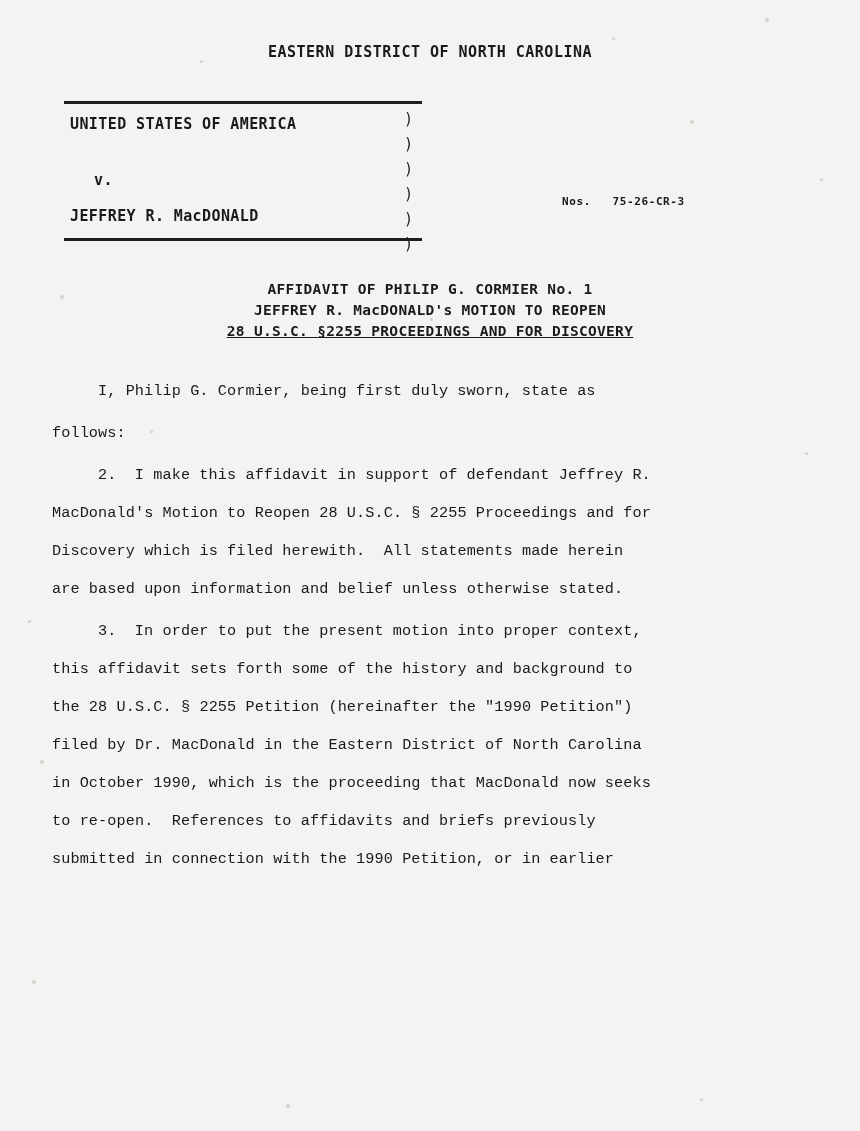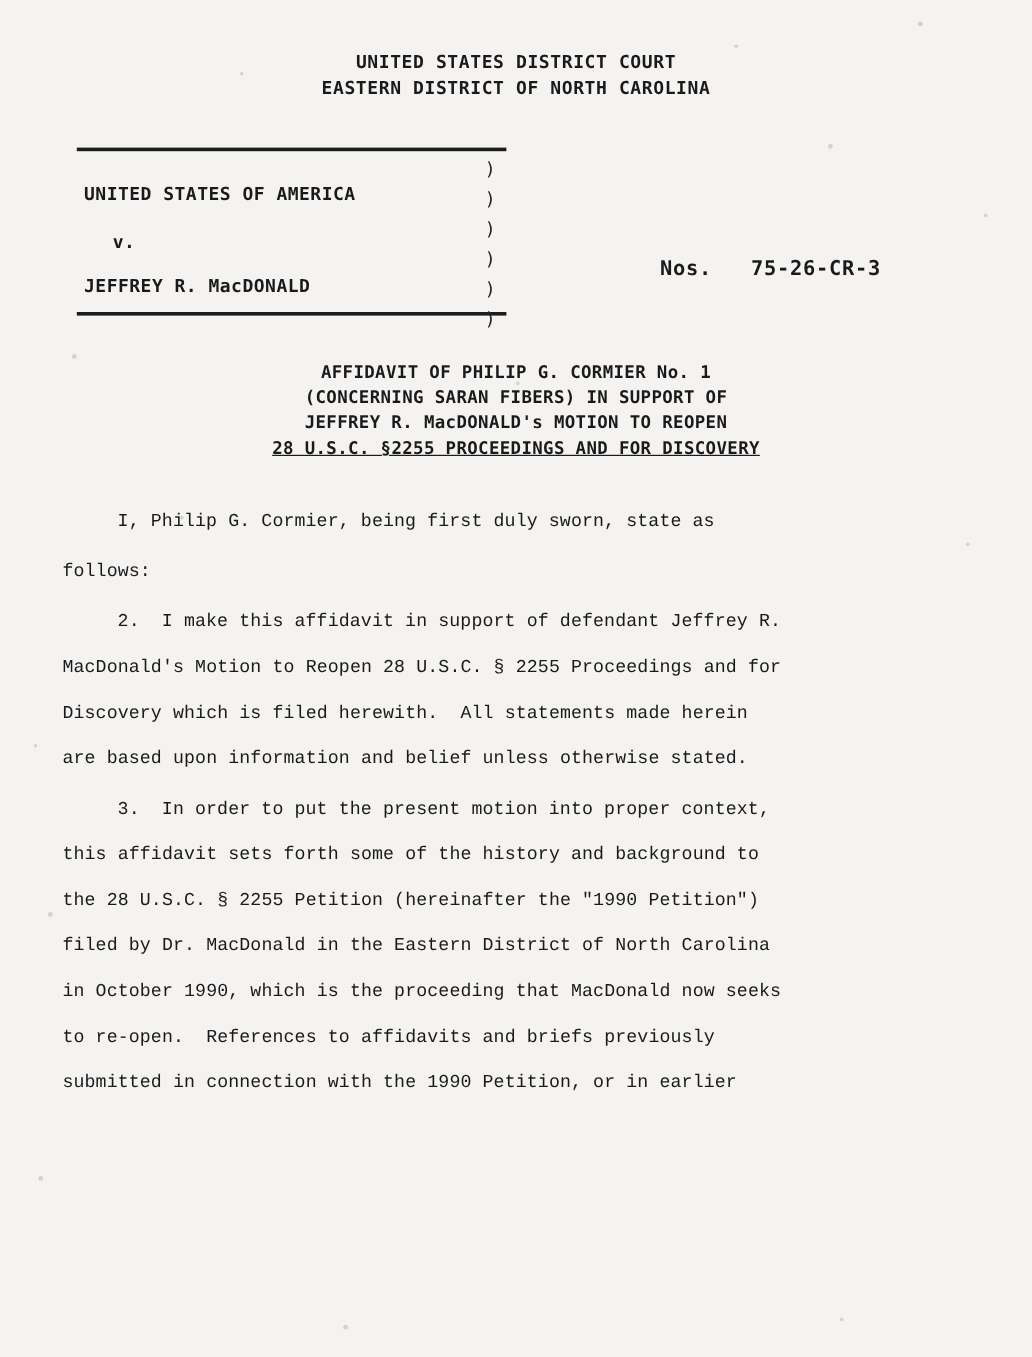--- a/index.html
+++ b/index.html
@@ -70,29 +70,29 @@
     color: #222;
   }
   .party {
     position: absolute;
     left: 6px;
     font-size: 15px;
     font-weight: bold;
     letter-spacing: .4px;
     white-space: pre;
   }
-  .party.p1 { top: 30px; text-align: right; }
+  .party.p1 { top: 14px; text-align: right; }
   .party.p2 { top: 70px; left: 30px; }
   .party.p3 { top: 106px; }
 
   .case-nos {
     position: absolute;
-    left: 498px;
+    left: 510px;
     top: 36px;
-    font-size: 17px;
+    font-size: 11px;
     font-weight: bold;
     letter-spacing: .6px;
     line-height: 26px;
     white-space: pre;
   }
 
   
   .title-block {
     margin-top: 26px;
     text-align: center;
@@ -136,21 +136,20 @@
   <div class="speckle" style="left:28px;top:620px;width:3px;height:3px;"></div>
   <div class="speckle" style="left:40px;top:760px;width:4px;height:4px;"></div>
   <div class="speckle" style="left:32px;top:980px;width:4px;height:4px;"></div>
   <div class="speckle" style="left:286px;top:1104px;width:4px;height:4px;"></div>
   <div class="speckle" style="left:700px;top:1098px;width:3px;height:3px;"></div>
   <div class="speckle" style="left:150px;top:430px;width:3px;height:3px;"></div>
 
   <div class="doc">
 
     <div class="court-head">
-      <div>UNITED STATES DISTRICT COURT</div>
       <div>EASTERN DISTRICT OF NORTH CAROLINA</div>
     </div>
 
     <div class="caption">
       <div class="caption-box">
         <div class="rule-top"></div>
         <div class="rule-bottom"></div>
         <div class="party p1">UNITED STATES OF AMERICA</div>
         <div class="party p2">v.</div>
         <div class="party p3">JEFFREY R. MacDONALD</div>
@@ -163,21 +162,20 @@
         <div>)</div>
         <div>)</div>
       </div>
       <div class="case-nos">
         <div><span>Nos.</span><span>&nbsp;&nbsp;&nbsp;</span><span>75-26-CR-3</span></div>
       </div>
     </div>
 
     <div class="title-block">
       <div>AFFIDAVIT OF PHILIP G. CORMIER No. 1</div>
-      <div>(CONCERNING SARAN FIBERS) IN SUPPORT OF</div>
       <div>JEFFREY R. MacDONALD's MOTION TO REOPEN</div>
       <div class="underlined">28 U.S.C. §2255 PROCEEDINGS AND FOR DISCOVERY</div>
     </div>
 
     <div class="body">
       <p class="indent">I, Philip G. Cormier, being first duly sworn, state as</p>
       <p>follows:</p>
       <p class="indent">2.  I make this affidavit in support of defendant Jeffrey R.
 MacDonald's Motion to Reopen 28 U.S.C. § 2255 Proceedings and for
 Discovery which is filed herewith.  All statements made herein

